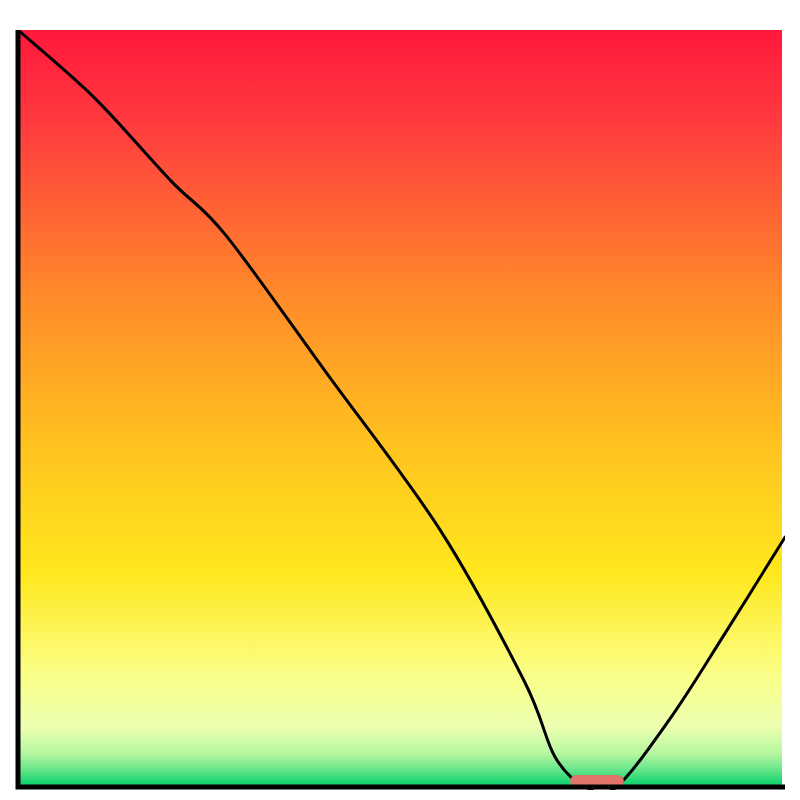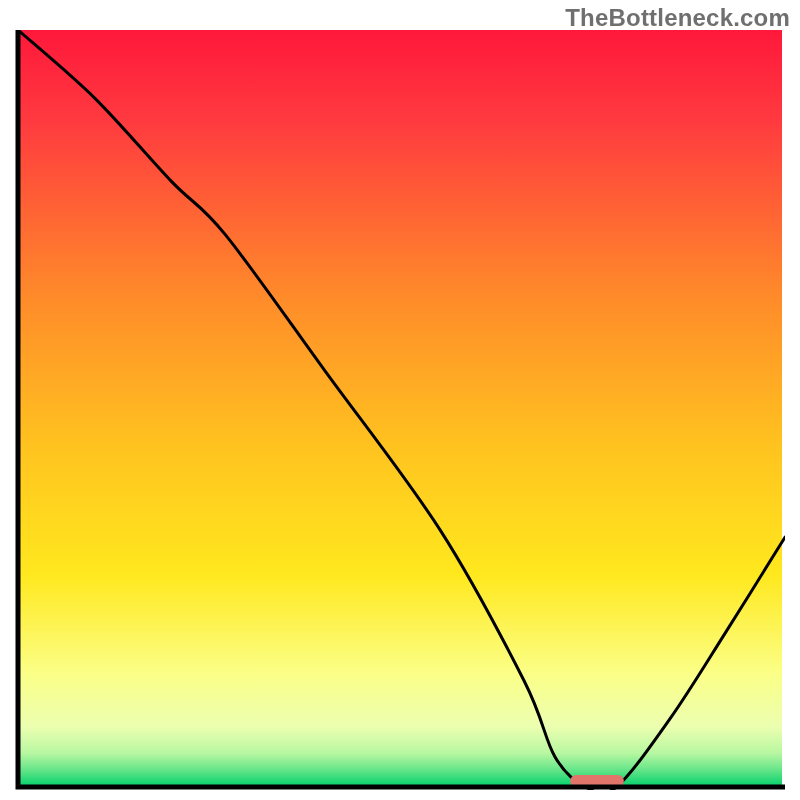--- a/index.html
+++ b/index.html
@@ -37,21 +37,20 @@
     display: block;
     width: 770px;
     height: 760px;
   }
 </style>
 </head>
 <body>
 
 <div class="wrap">
 
-  <div class="watermark">TheBottleneck.com</div>
 
   <div class="plot">
     <svg viewBox="0 0 770 760">
       <defs>
 
         <linearGradient id="bg" x1="0" y1="0" x2="0" y2="1">
           <stop offset="0%" stop-color="#ff183b"></stop>
           <stop offset="12%" stop-color="#ff3a3f"></stop>
           <stop offset="35%" stop-color="#ff8a2a"></stop>
           <stop offset="55%" stop-color="#ffc31f"></stop>

